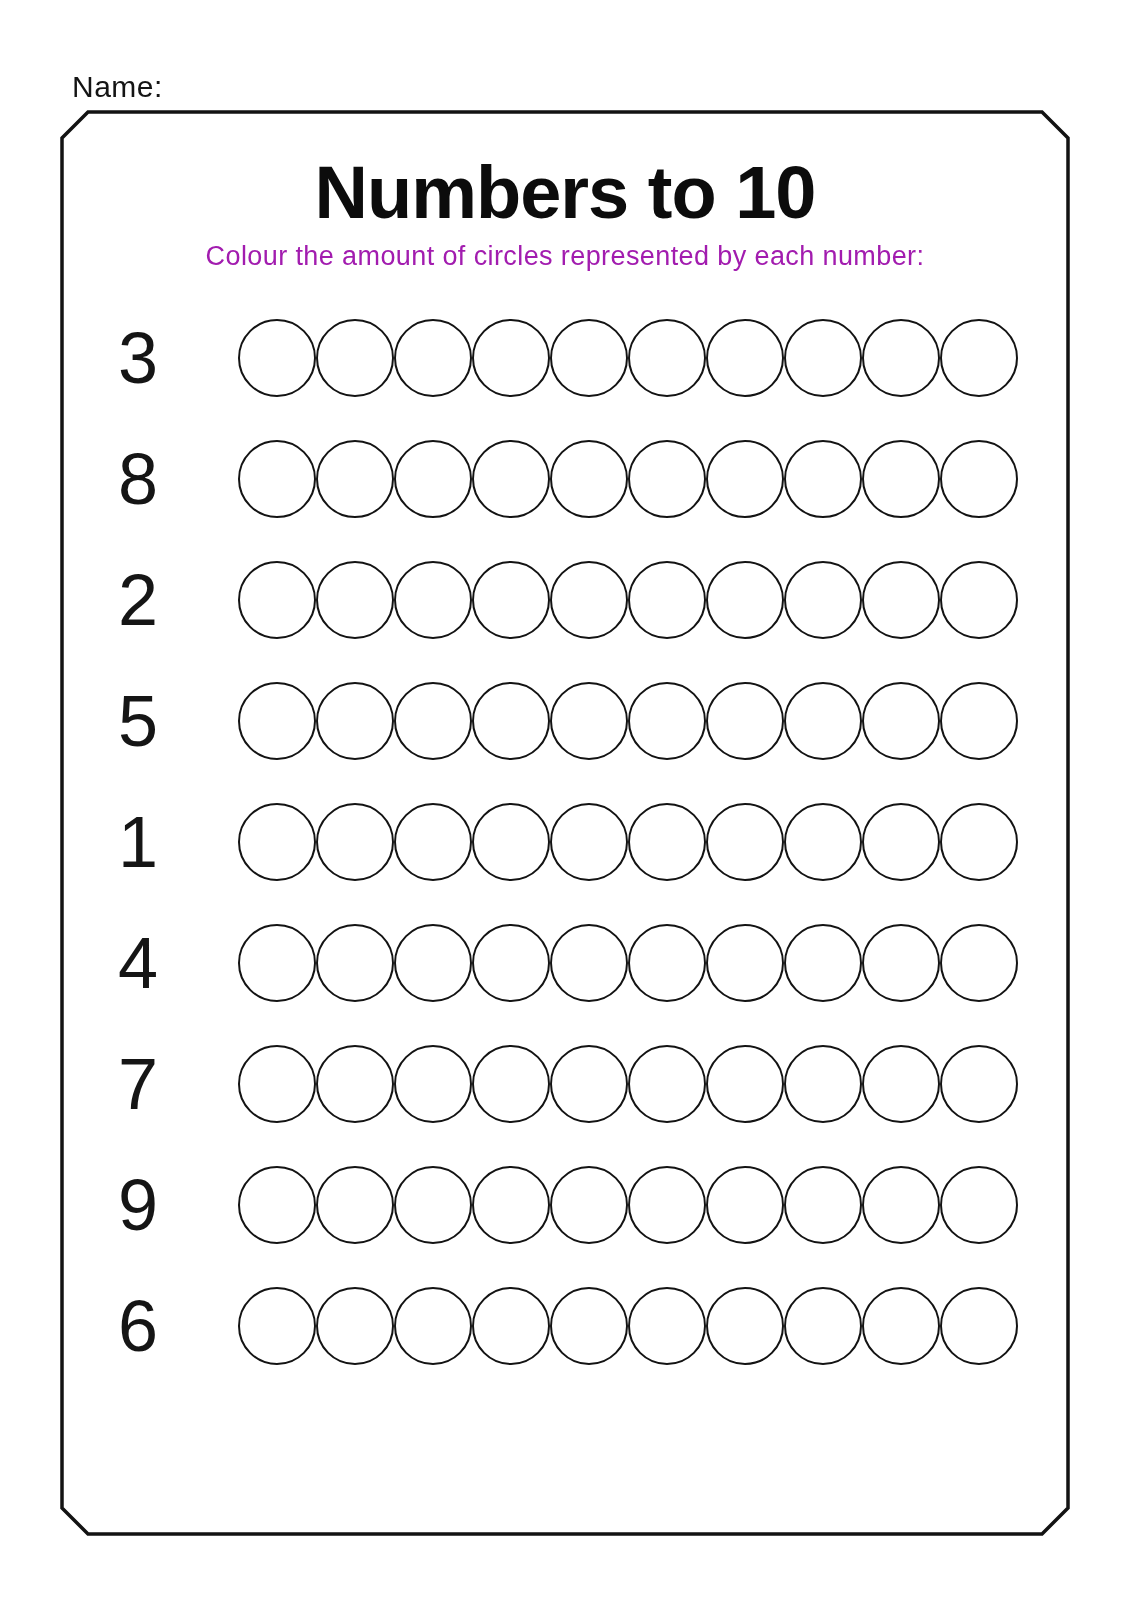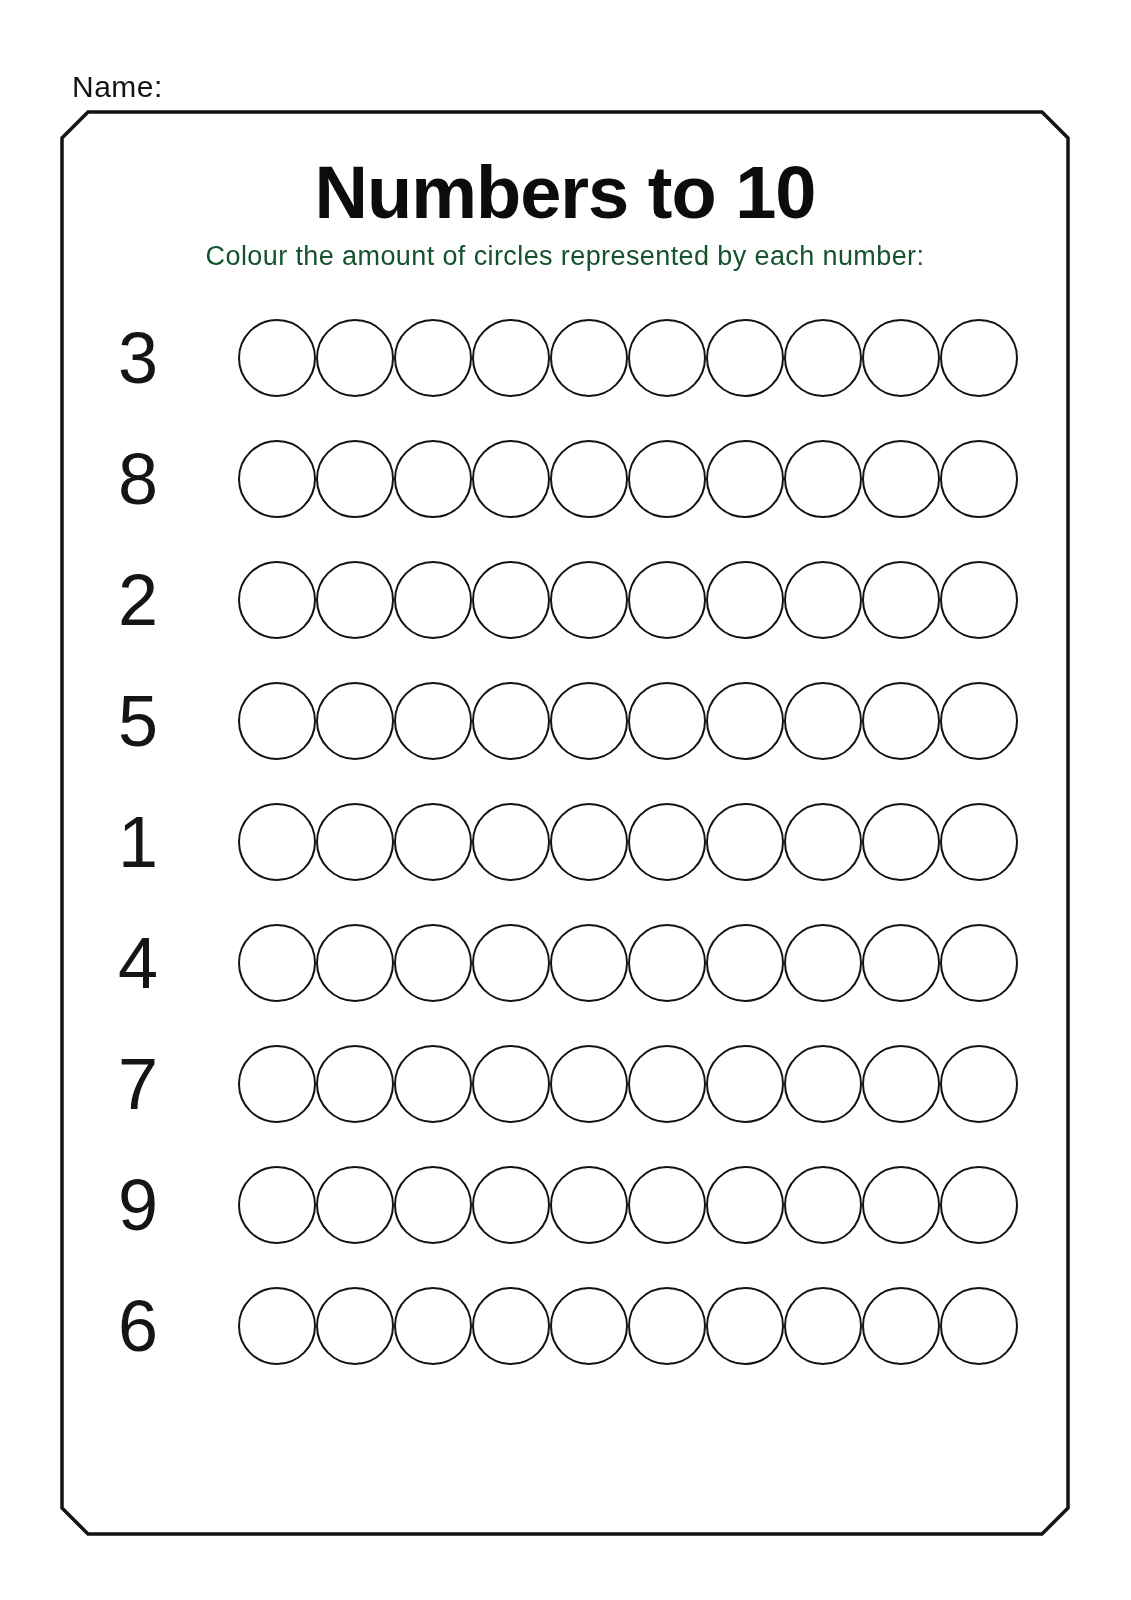--- a/index.html
+++ b/index.html
@@ -40,21 +40,21 @@
     color: #0c0c0c;
   }
   .subtitle {
     position: absolute;
     left: 62px;
     top: 241px;
     width: 1006px;
     text-align: center;
     font-size: 27px;
     letter-spacing: 0.4px;
-    color: #14532d;
+    color: #a21caf;
   }
   .rows {
     position: absolute;
     left: 60px;
     top: 297px;
     width: 1010px;
   }
   .row {
     height: 121px;
     display: flex;

